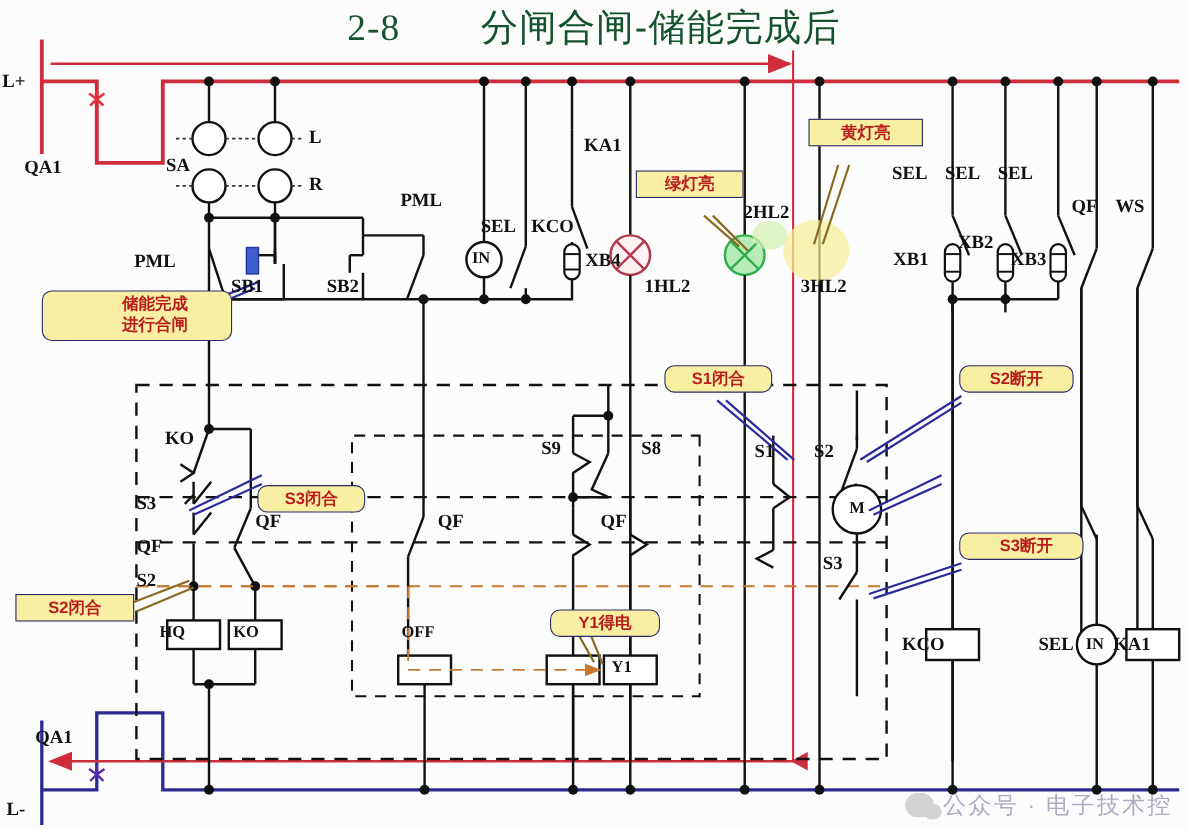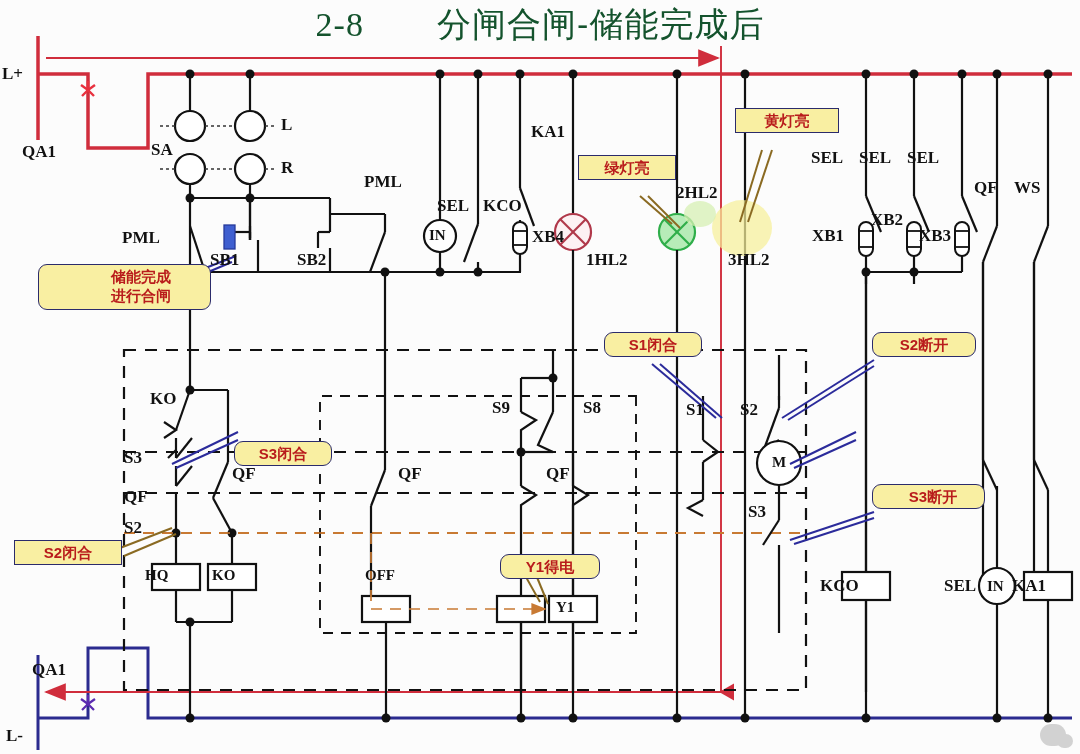--- a/index.html
+++ b/index.html
@@ -446,15 +446,16 @@
 
   <div class="cal round" style="left:872px;top:332px;width:88px;">S2断开</div>
 
 
   <div class="cal round" style="left:872px;top:484px;width:88px;padding-left:16px;">S3断开</div>
 
   <div class="cal round" style="left:500px;top:530px;width:84px;margin-top:24px;">Y1得电</div>
 
   <div class="wm">
     <div class="wchat"></div>
+    <div class="wtxt">公众号 · 电子技术控</div>
   </div>
 
 </div>
 
 </body></html>

